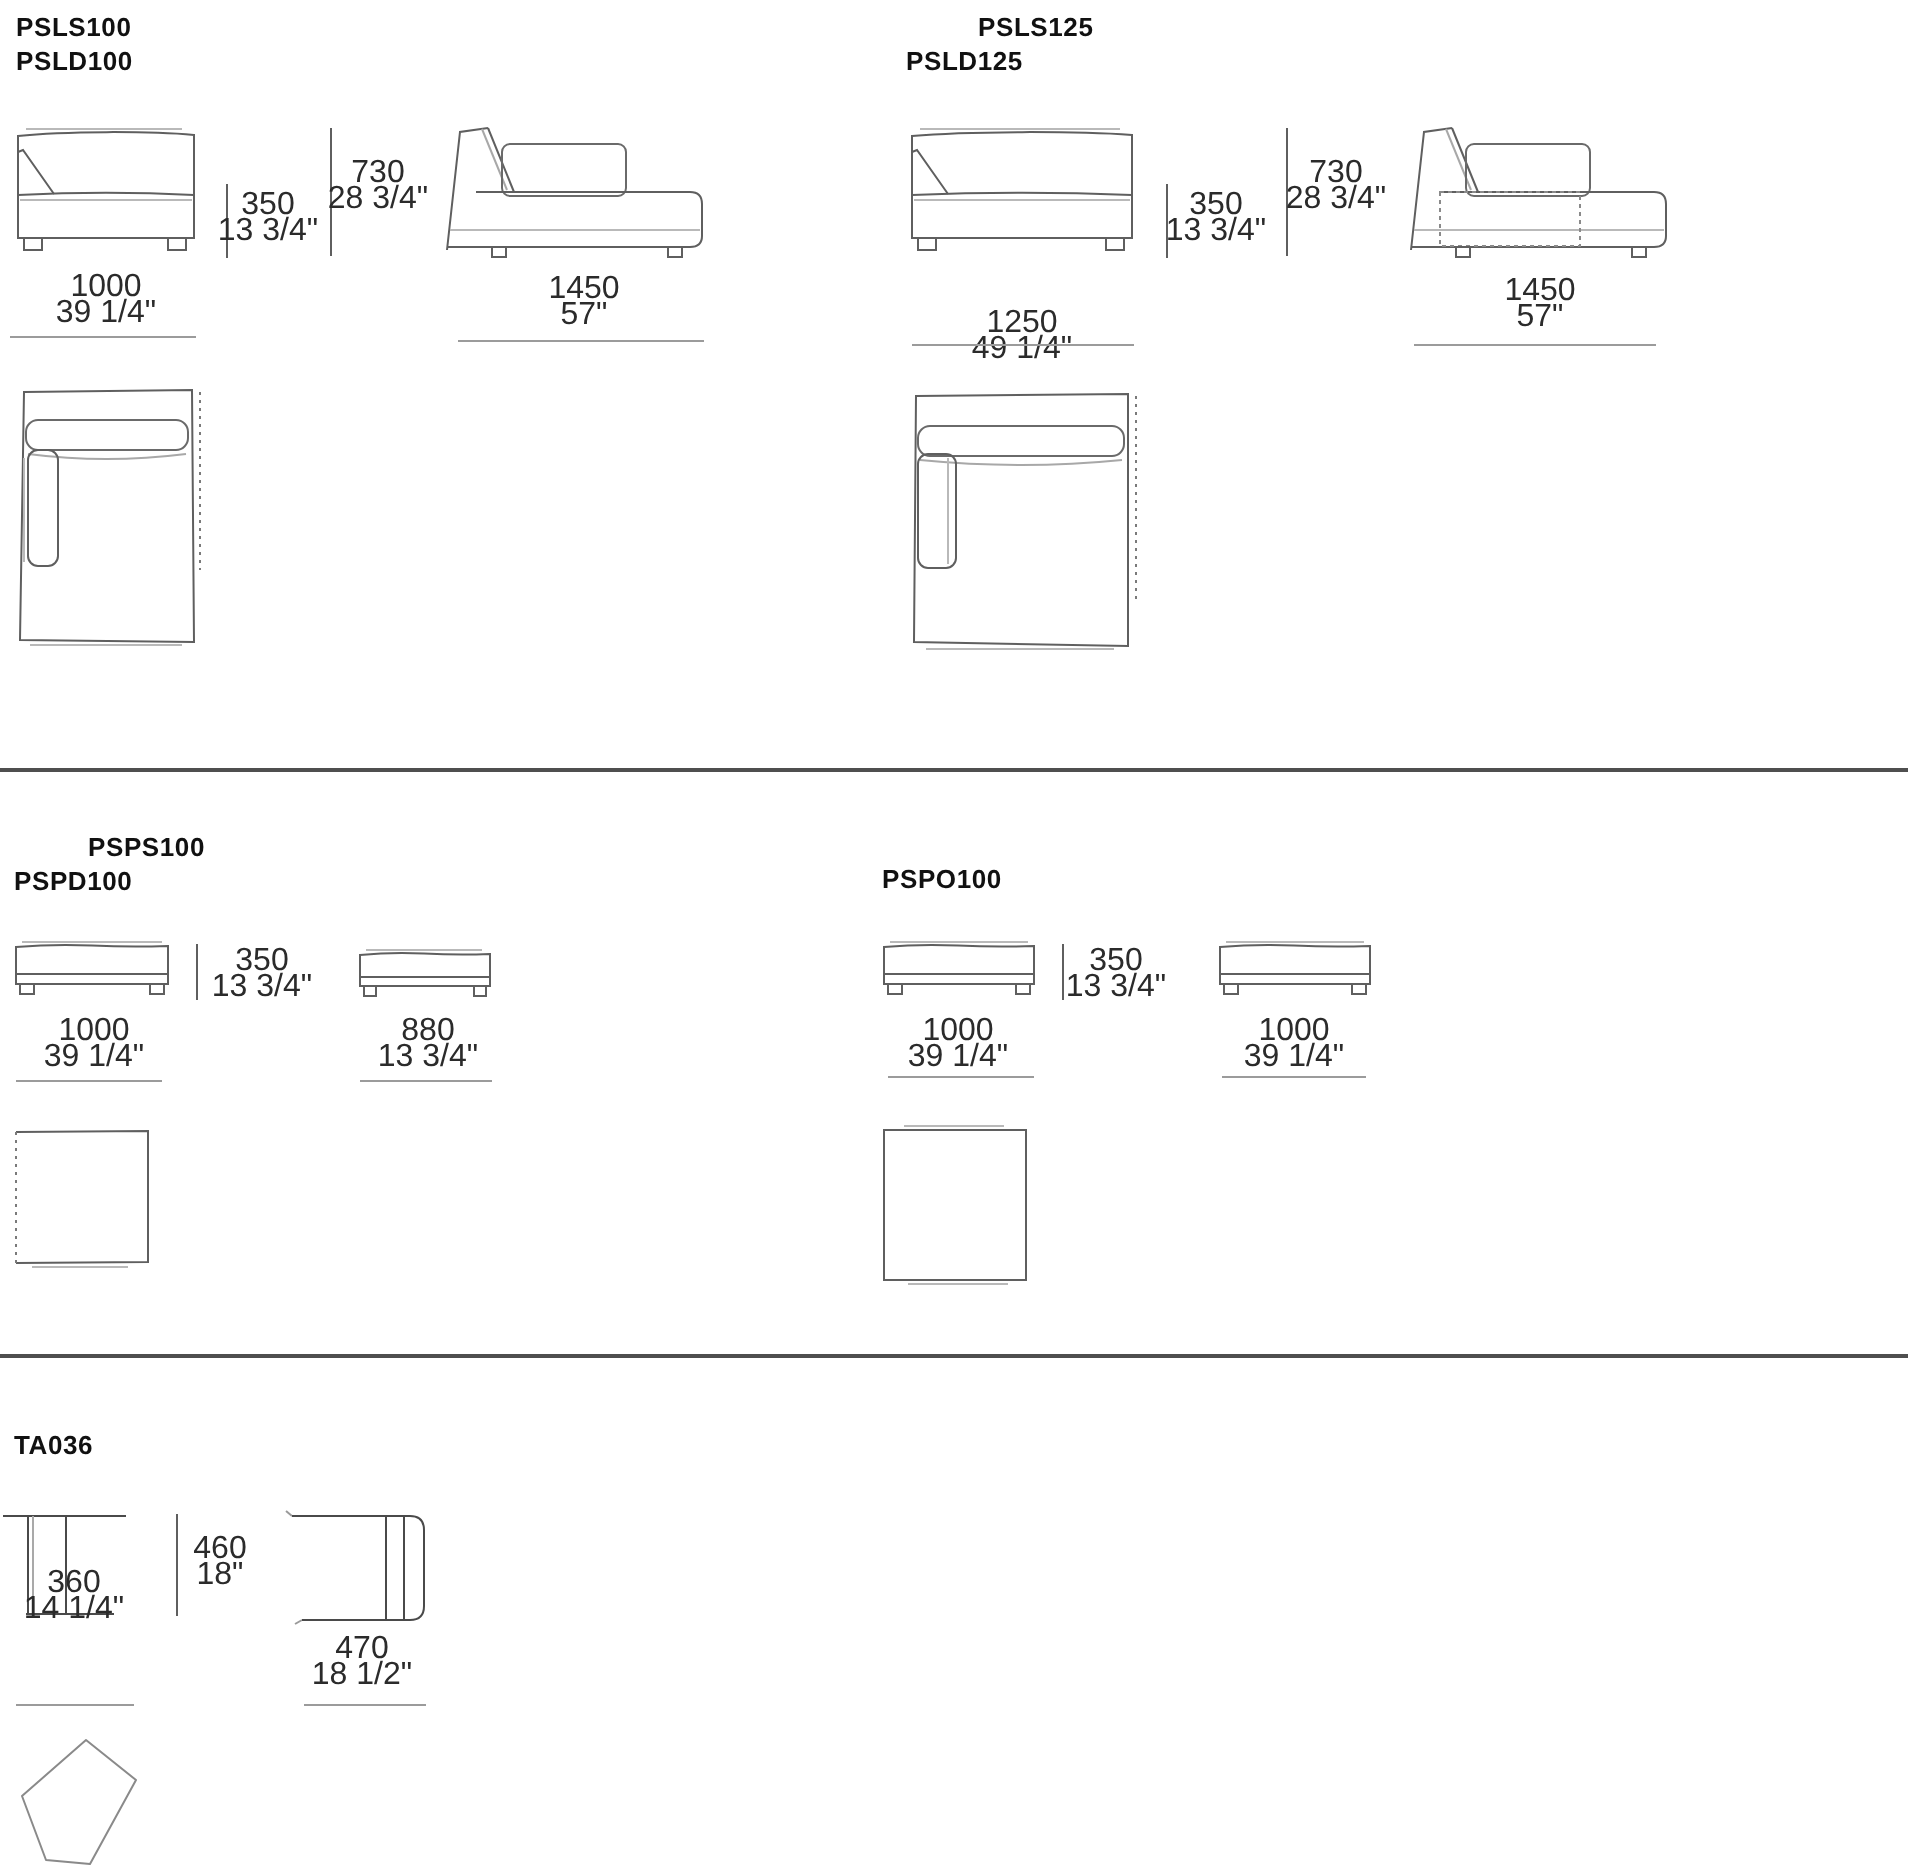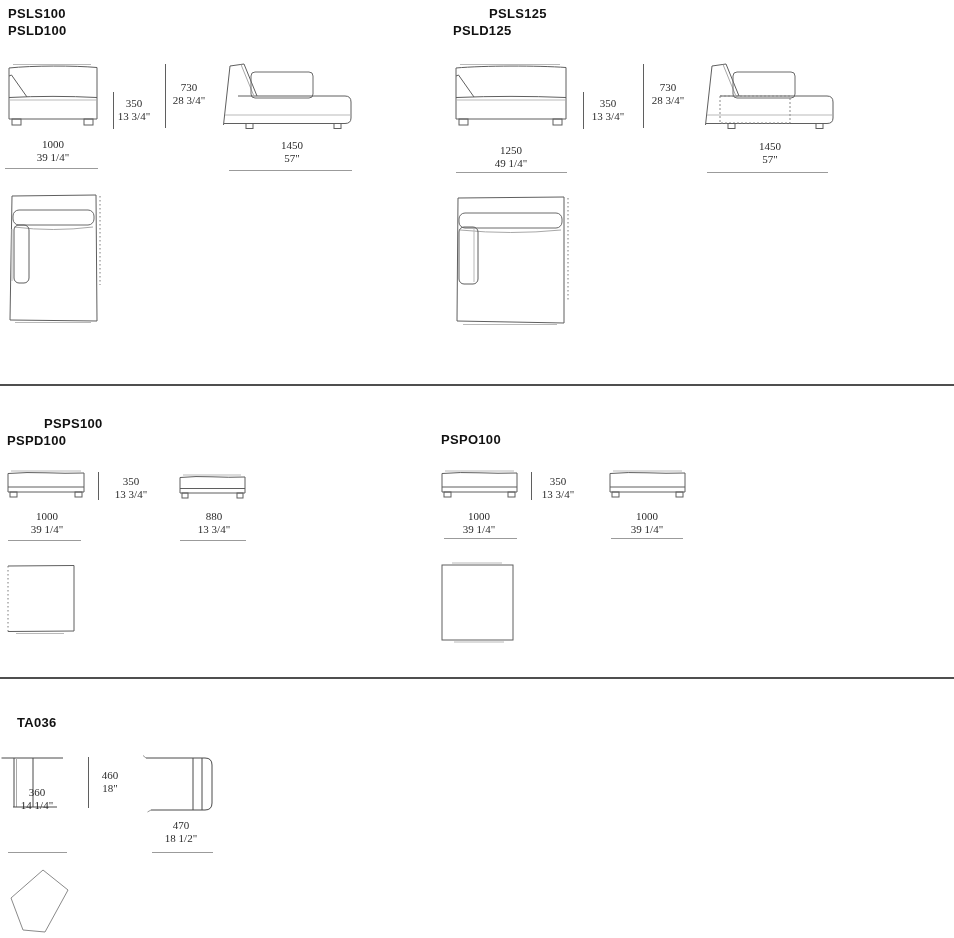--- a/index.html
+++ b/index.html
@@ -7,21 +7,21 @@
     position:relative; width:954px; height:938px;
     background:#ffffff; overflow:hidden;
     font-family:"Liberation Sans", sans-serif;
   }
   .code {
     position:absolute; font-size:13px; font-weight:bold; color:#111;
     letter-spacing:.3px; white-space:nowrap;
   }
   .dim2 {
     position:absolute; width:70px; text-align:center;
-    font-size:11px; line-height:12.5px; color:#2b2b2b; white-space:nowrap;font-family:Liberation Serif, serif;
+    font-size:16px; line-height:12.5px; color:#2b2b2b; white-space:nowrap;
   }
   .vline { position:absolute; width:1px; background:#5f5f5f; }
   .hline { position:absolute; height:1px; background:#9b9b9b; }
   .divider { position:absolute; left:0; width:954px; height:2px; background:#4f4f4f; }
   svg { position:absolute; overflow:visible; }
   svg path, svg rect, svg polygon { fill:none; stroke-width:1; }
   .ink   { stroke:#5f5f5f; }
   .ink2  { stroke:#6a6a6a; }
   .soft  { stroke:#b9b9b9; }
   .soft2 { stroke:#a8a8a8; }
@@ -102,21 +102,21 @@
   <div class="vline" style="left:583px;top:92px;height:37px;"></div>
   <div class="dim2" style="left:573px;top:97px;">
     <div>350</div>
     <div>13 3/4"</div>
   </div>
   <div class="vline" style="left:643px;top:64px;height:64px;"></div>
   <div class="dim2" style="left:633px;top:81px;">
     <div>730</div>
     <div>28 3/4"</div>
   </div>
-  <div class="dim2" style="left:476px;top:144px;">
+  <div class="dim2" style="left:476px;top:156px;">
     <div>1250</div>
     <div>49 1/4"</div>
   </div>
   <div class="hline" style="left:456px;top:172px;width:111px;"></div>
 
   <svg style="left:704px;top:59px;" width="132" height="72" viewBox="0 0 132 72">
     <path class="ink" d="M22,5 L8,7 L1.5,66"></path>
     <path class="ink" d="M22,5 L35,37"></path>
     <path class="soft2" d="M19,5.5 L31.5,36"></path>
     <rect class="ink2" x="29" y="13" width="62" height="26" rx="4"></rect>
@@ -217,21 +217,21 @@
   <div class="hline" style="left:611px;top:538px;width:72px;"></div>
 
   <svg style="left:440px;top:561px;" width="76" height="82" viewBox="0 0 76 82">
     <path class="soft" d="M12,2 L62,2"></path>
     <rect class="ink" x="2" y="4" width="71" height="75"></rect>
     <path class="soft" d="M14,81 L64,81"></path>
   </svg>
 
   <div class="divider" style="top:677px;"></div>
 
-  <div class="code" style="left:17px;top:715px;text-align:right;">TA036</div>
+  <div class="code" style="left:7px;top:715px;text-align:right;">TA036</div>
 
   <svg style="left:1px;top:754px;" width="66" height="58" viewBox="0 0 66 58">
     <path d="M0.5,4 L62,4" stroke="#4a4a4a"></path>
     <path d="M13,4 L13,53" stroke="#4a4a4a"></path>
     <path d="M15.5,4 L15.5,53" stroke="#a9a9a9"></path>
     <path d="M32,4 L32,53" stroke="#4a4a4a"></path>
     <path d="M12,53 L56,53" stroke="#4a4a4a"></path>
   </svg>
   <div class="vline" style="left:88px;top:757px;height:51px;"></div>
   <div class="dim2" style="left:75px;top:769px;">

